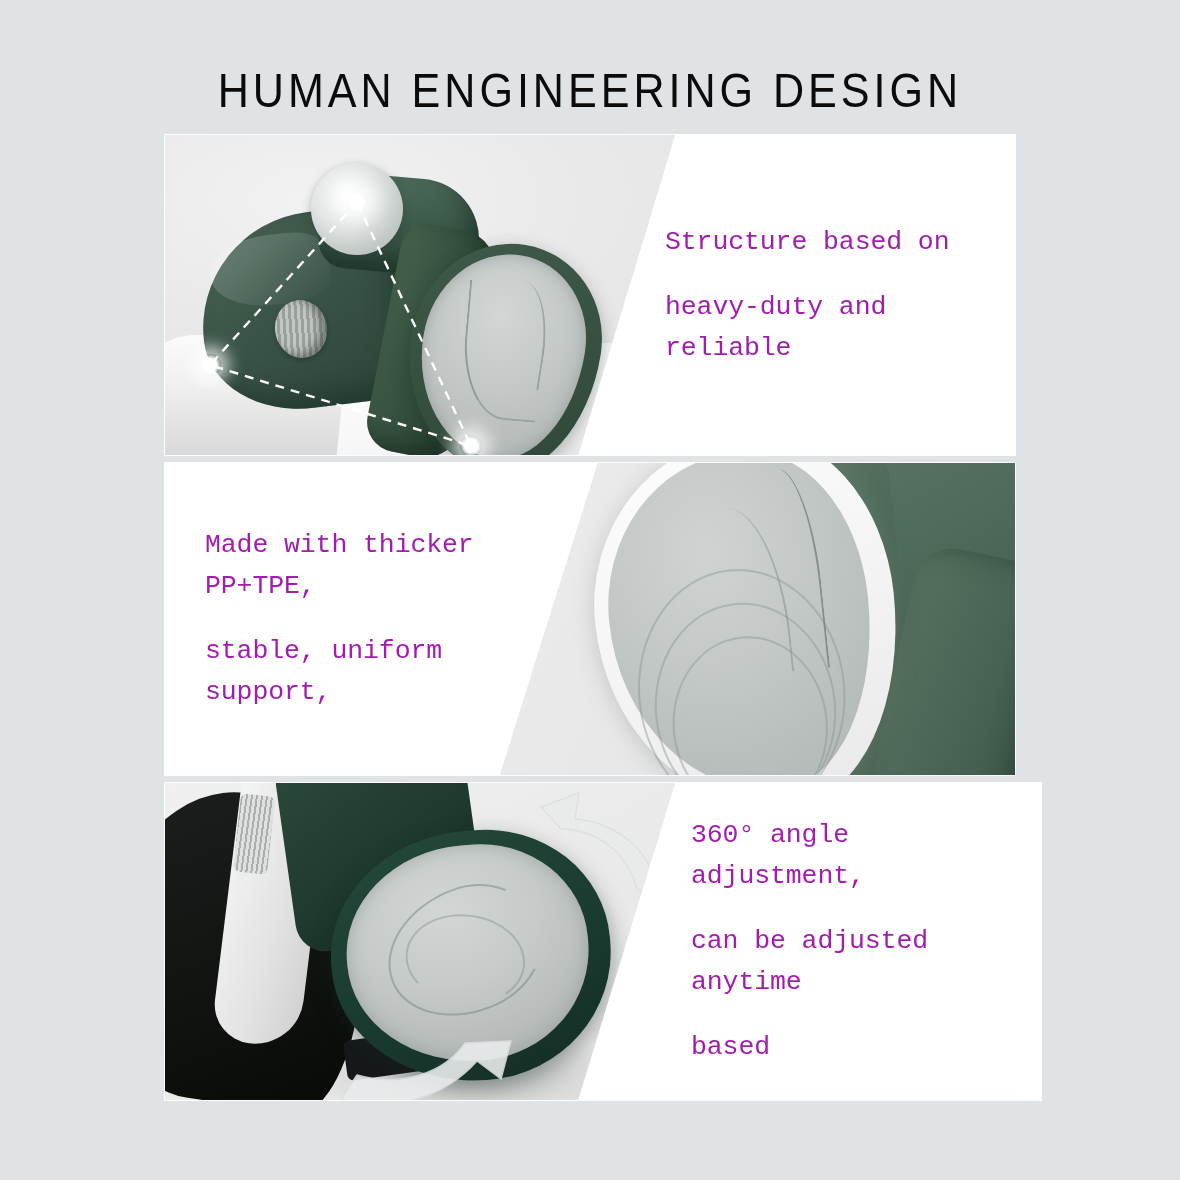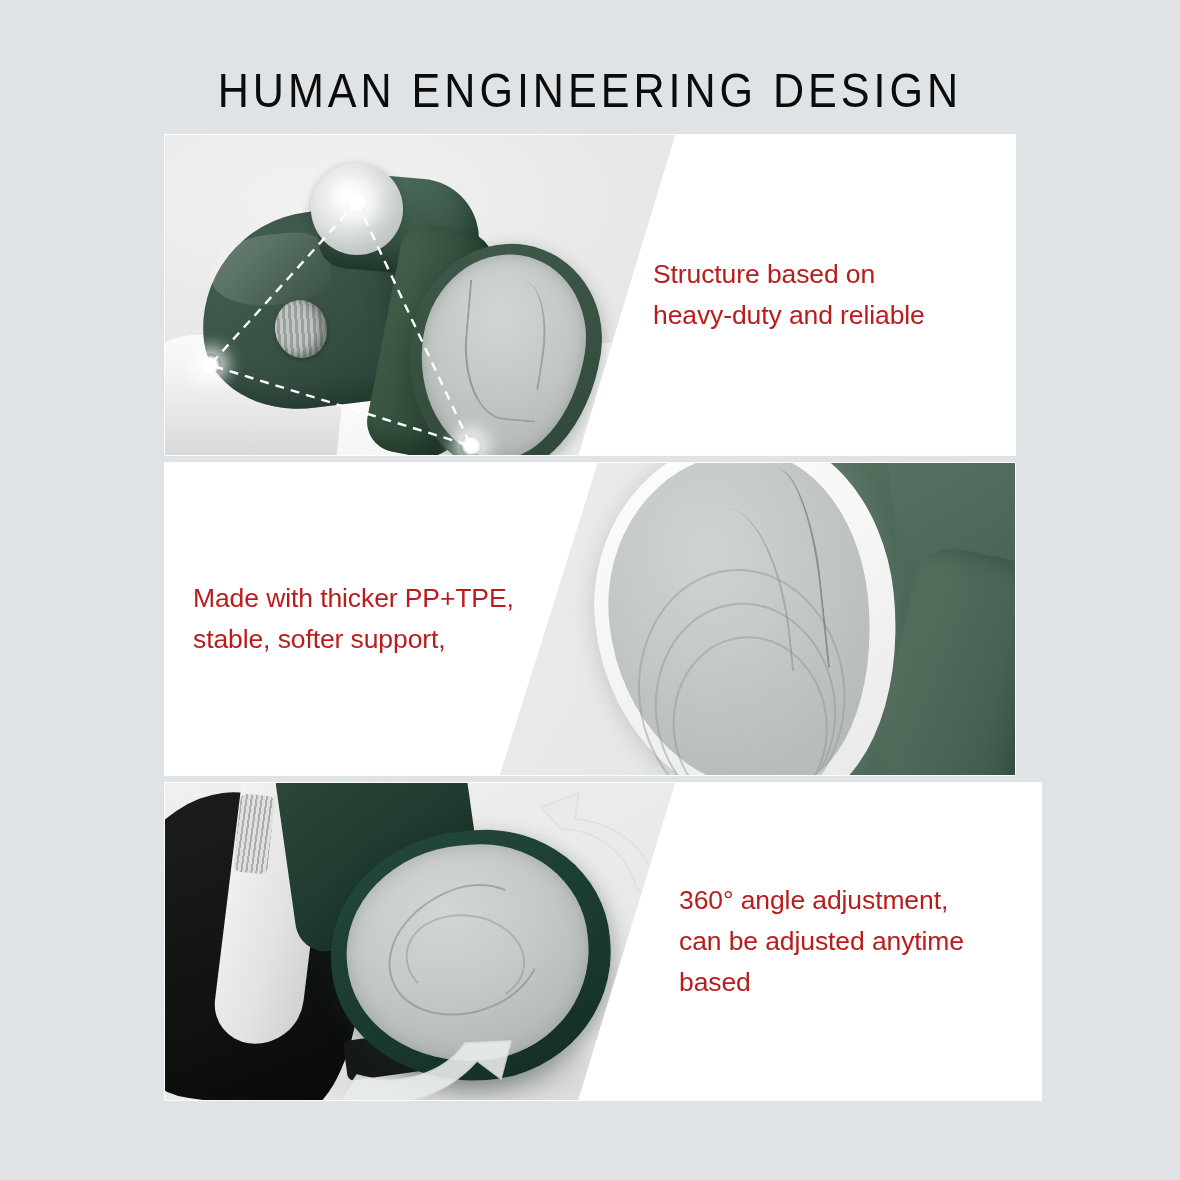--- a/index.html
+++ b/index.html
@@ -57,25 +57,25 @@
 
   .copy{
     position:absolute; top:0; height:100%;
     display:flex; flex-direction:column; justify-content:center;
     box-sizing:border-box;
   }
   .copy.right{ right:0; width:390px; padding-left:28px; padding-right:36px; }
   .copy.left { left:0;  width:400px; padding-left:28px; padding-right:20px; }
 
   .copy p{
-    margin:0;
-    font-family:Liberation Sans, sans-serif;
+    margin:12px;
+    font-family:Liberation Mono, monospace;
     font-size:26.5px;
     line-height:41px;
-    color:#b91c1c;
+    color:#a21caf;
     letter-spacing:-0.1px;
   }
 
   
   .p1-bg{
     position:absolute; inset:0;
     background:
       radial-gradient(120% 90% at 30% 20%, #f2f2f2 0%, #e9e9e9 45%, #e2e2e2 100%);
   }
   .p1-desk{
@@ -351,21 +351,21 @@
   <div class="copy right">
     <p>Structure based on</p>
     <p>heavy-duty and reliable</p>
   </div>
 </div>
 
 <div class="panel" id="panel-2">
 
   <div class="copy left">
     <p>Made with thicker PP+TPE,</p>
-    <p>stable, softer support,</p>
+    <p>stable, uniform support,</p>
   </div>
 
   <div class="photo right">
     <div class="p2-bg"></div>
     <div class="p2-frame-right"></div>
     <div class="p2-frame-mid"></div>
     <div class="p2-frame-leg"></div>
 
     <div class="p2-pad">
       <div class="p2-pad-inner">

